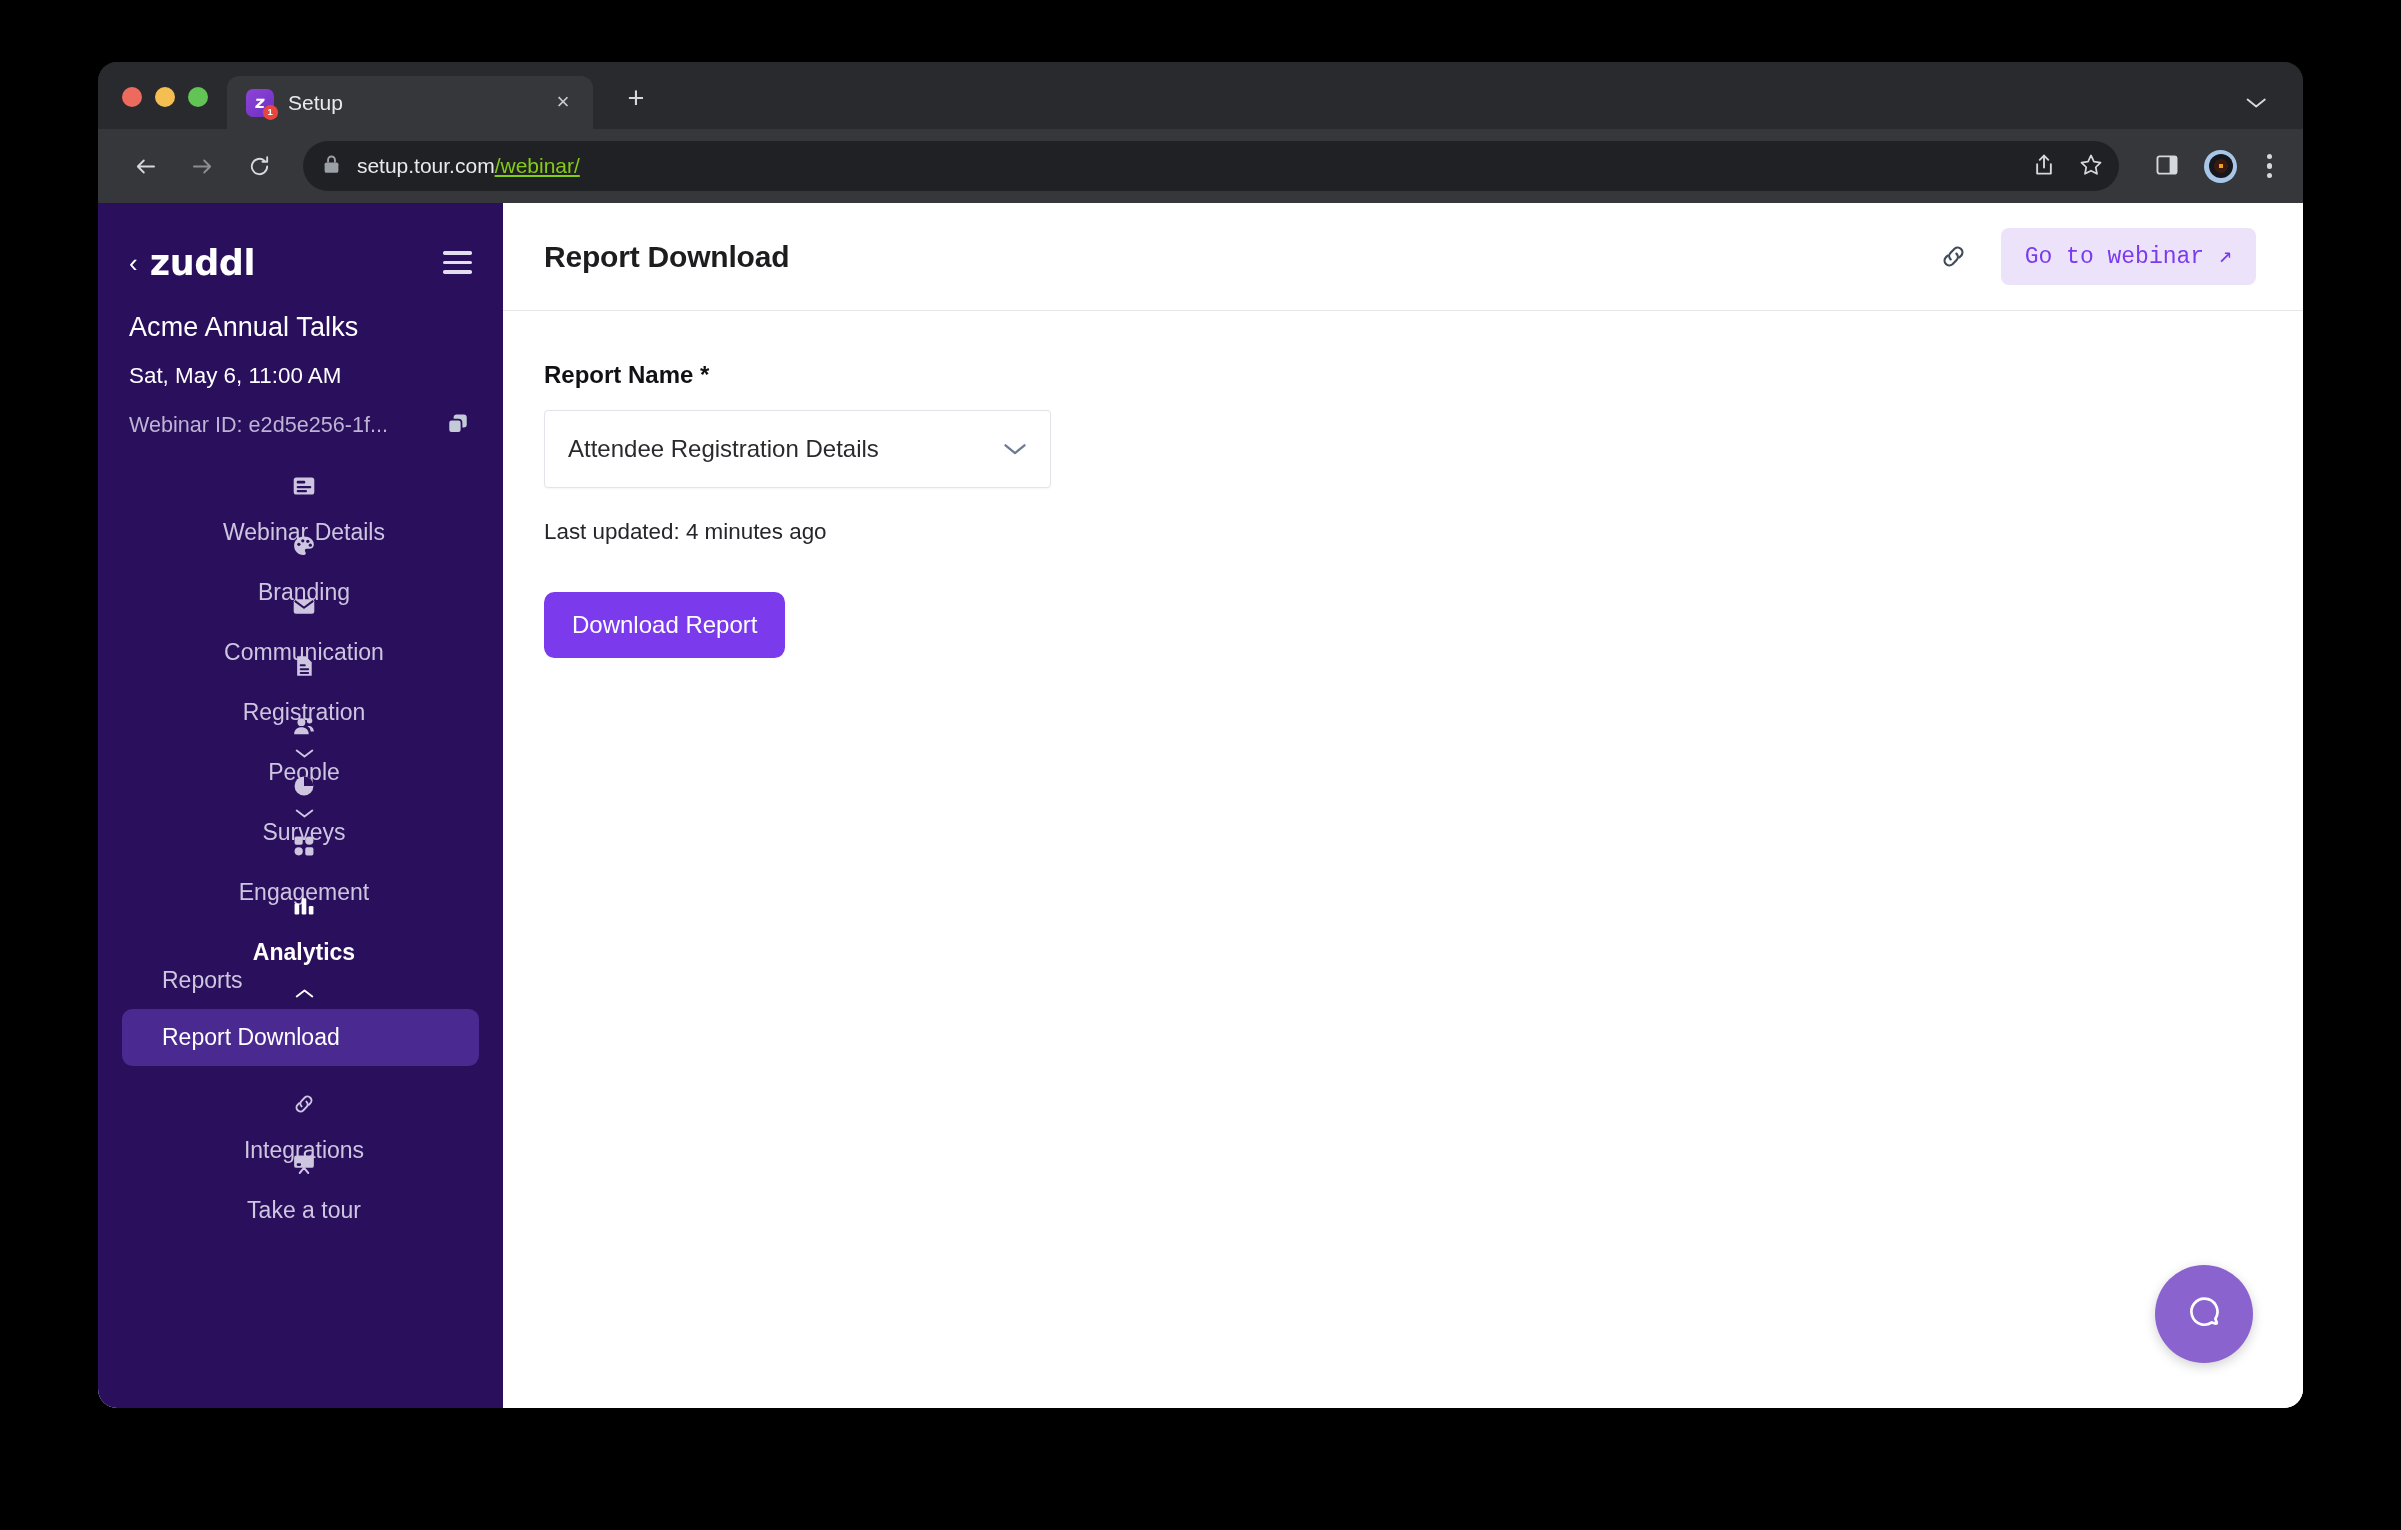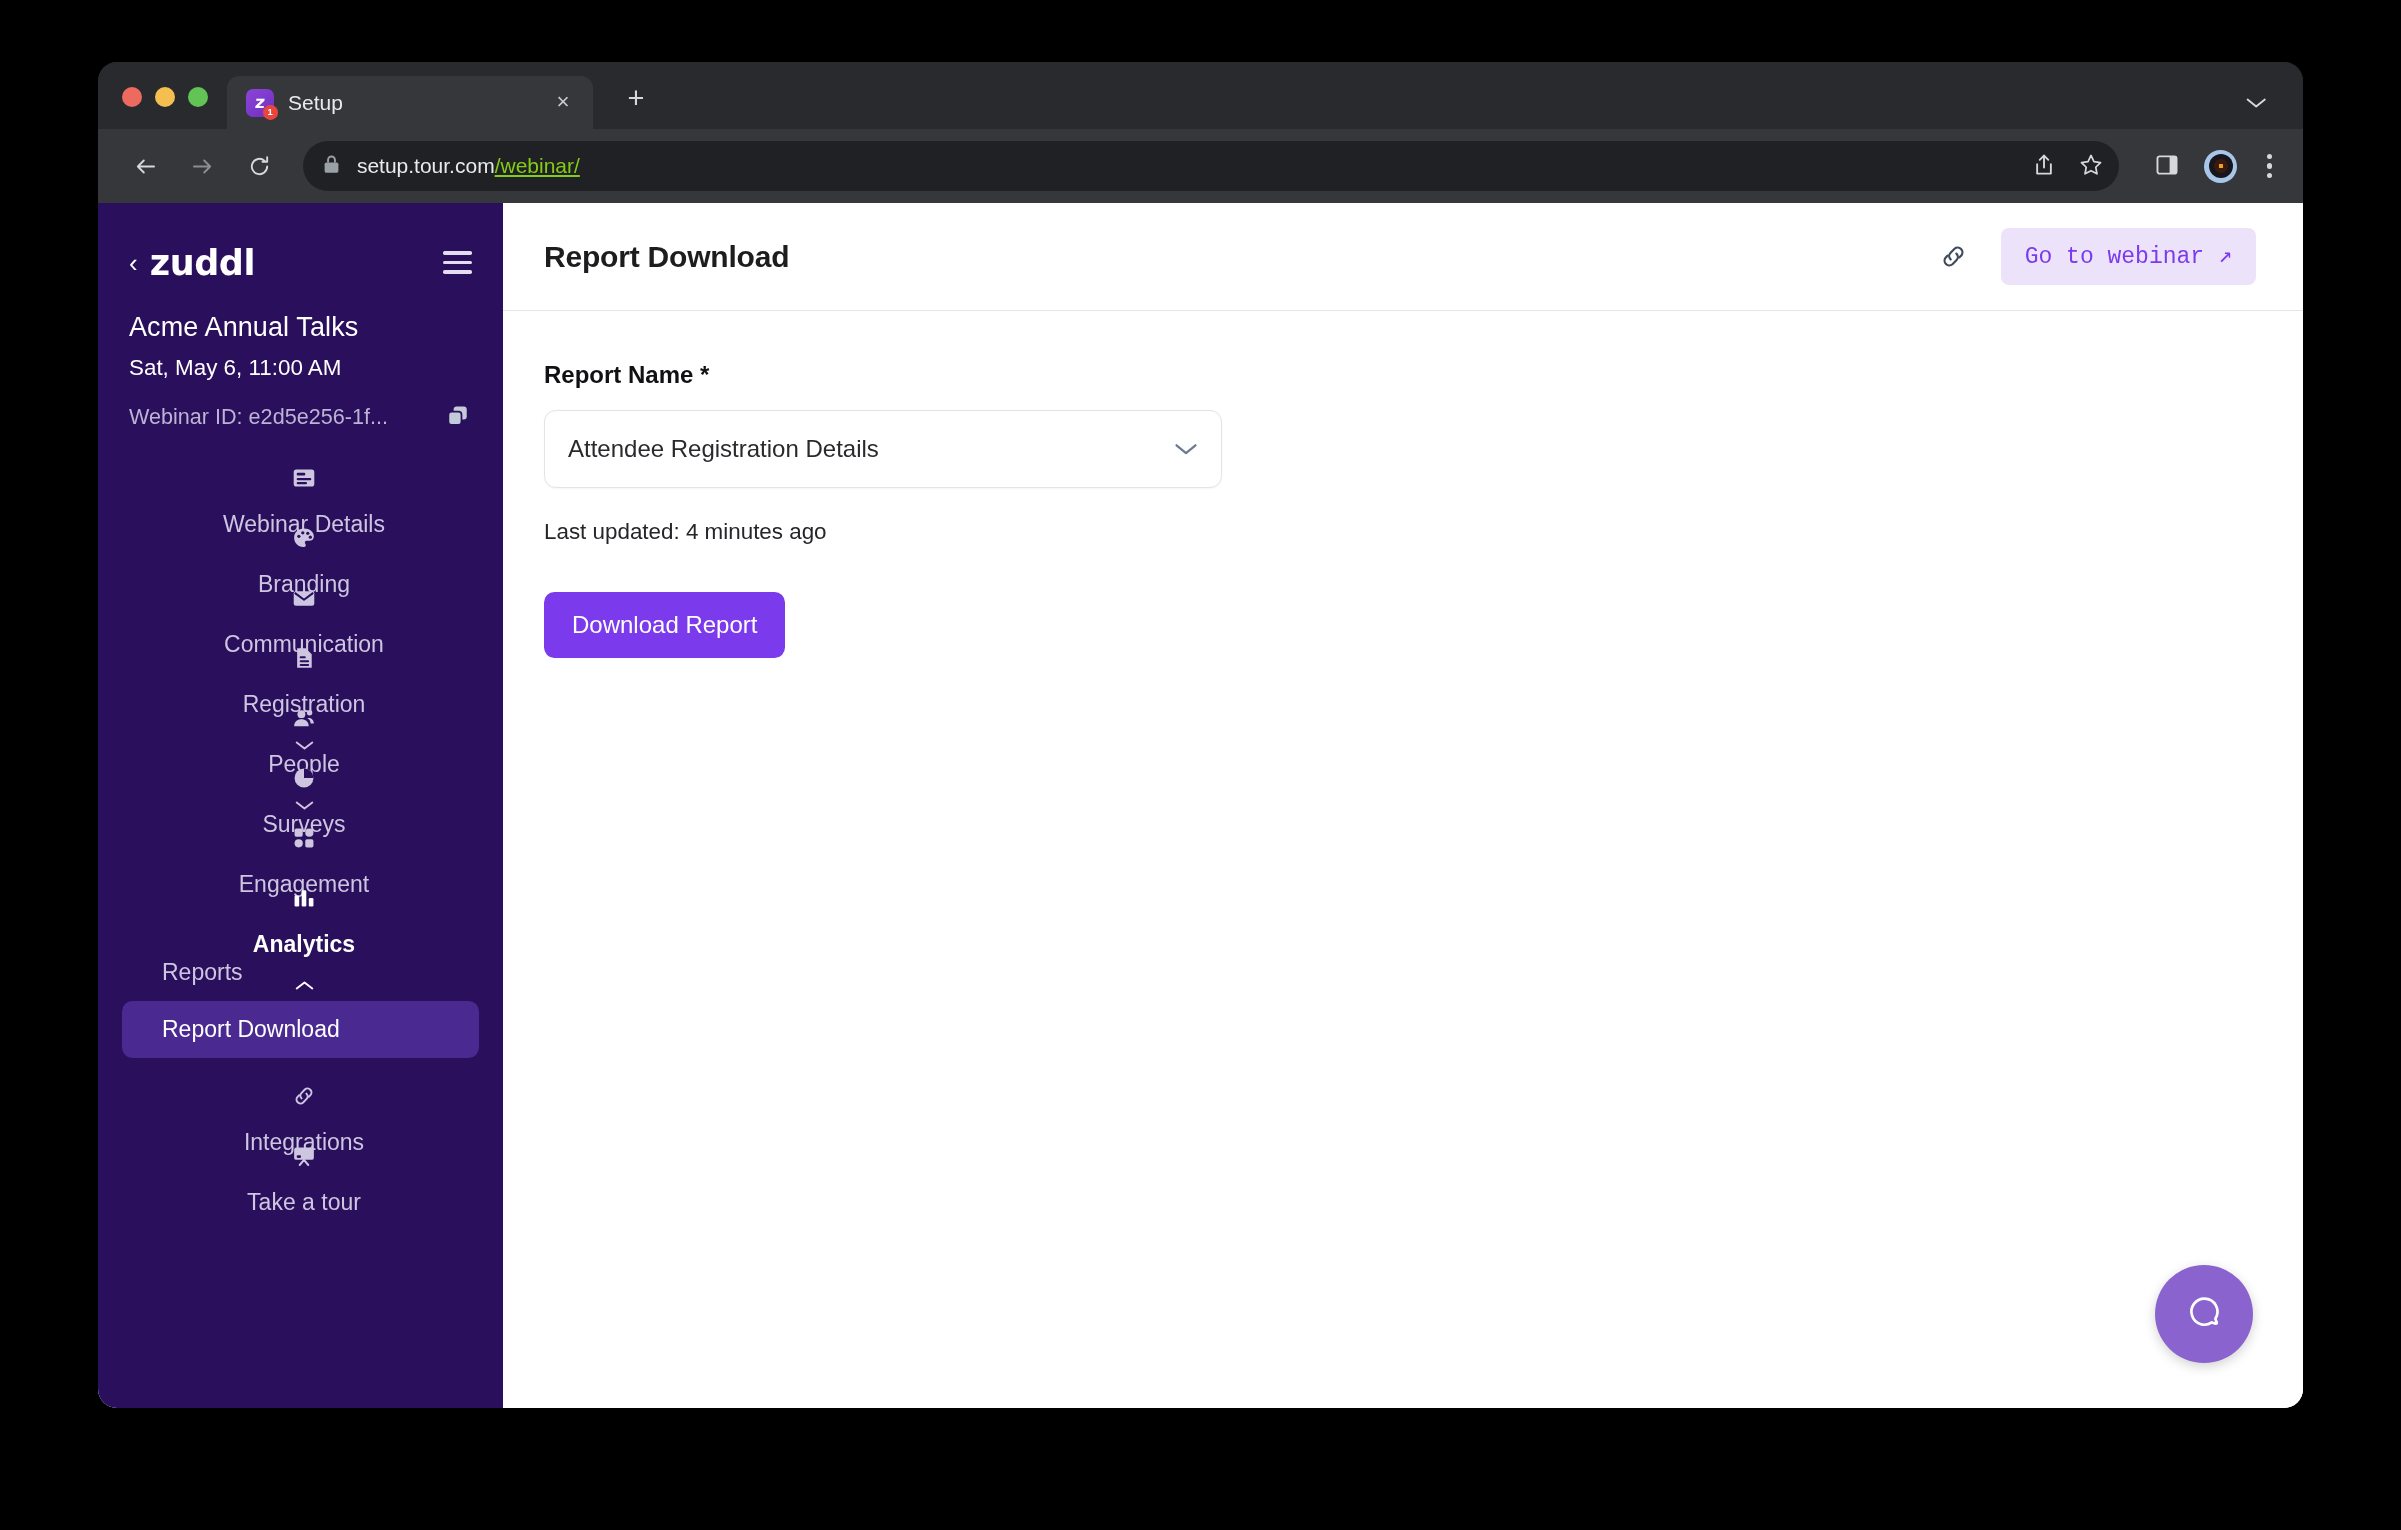--- a/index.html
+++ b/index.html
@@ -227,21 +227,21 @@
   .sb-event { padding: 29px 31px 0 31px; }
   .sb-event-name {
     color: #ffffff;
     font-size: 27px;
     font-weight: 400;
     letter-spacing: 0.1px;
   }
   .sb-event-date {
     color: #ffffff;
     font-size: 22.4px;
-    margin-top: 12px;
+    margin-top: 20px;
     font-weight: 400;
   }
   .sb-event-id-row {
     display: flex;
     align-items: center;
     margin-top: 21px;
     gap: 15.5px;
   }
   .sb-event-id {
     color: #bdb3d4;
@@ -332,24 +332,24 @@
   .go-webinar .arrow { font-size: 23px; line-height: 1; }
 
   .main-body { padding: 50px 41px 0 41px; }
   .field-label {
     font-size: 24px;
     font-weight: 700;
     color: #111114;
     margin-bottom: 21px;
   }
   .select-box {
-    width: 678px;
+    width: 507px;
     height: 78px;
     border: 0.9px solid #e2e4e9;
-    border-radius: 12px;
+    border-radius: 4px;
     background: #ffffff;
     display: flex;
     align-items: center;
     padding: 0 22.4px 0 23px;
     box-shadow: 0 0.9px 1.7px rgba(16,24,40,0.04);
   }
   .select-value {
     flex: 1 1 auto;
     font-size: 24px;
     color: #2a2a2e;

